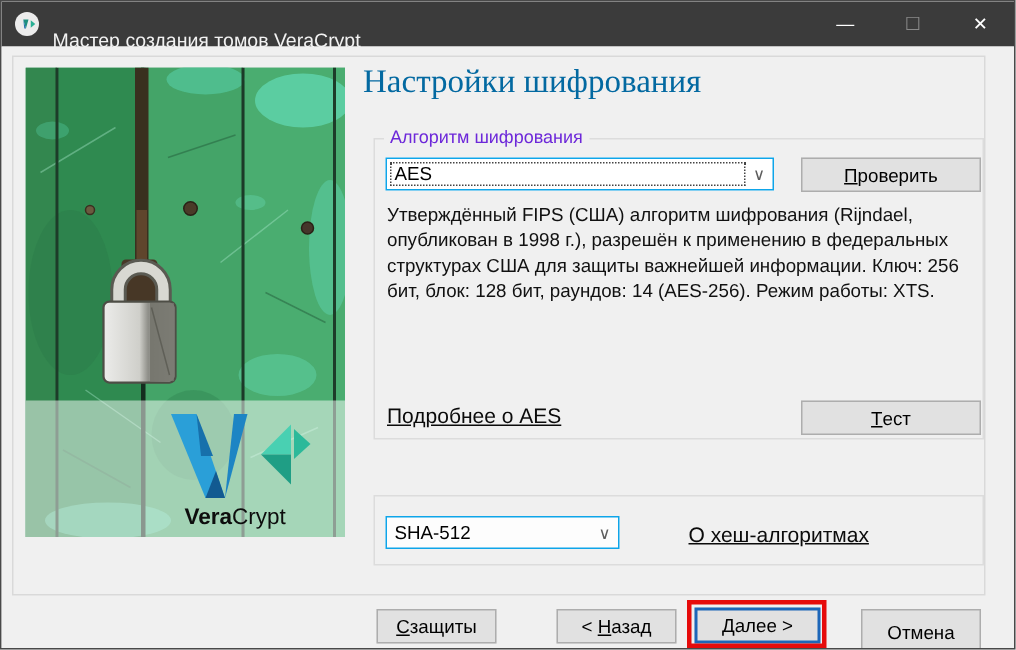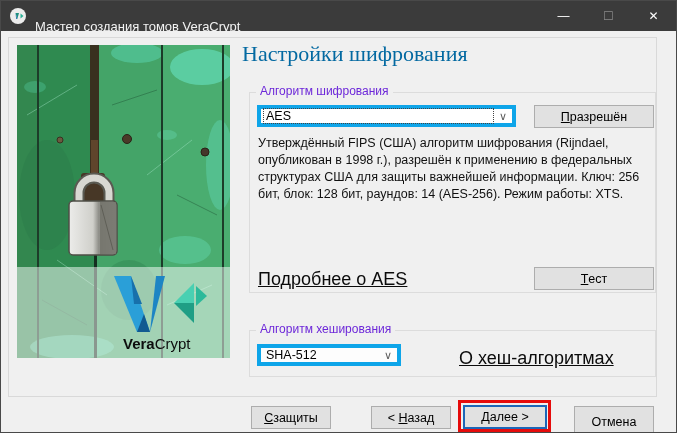--- a/index.html
+++ b/index.html
@@ -24,38 +24,38 @@
   .photo{position:absolute;left:8px;top:7px;width:213px;height:313px;}
   .heading{position:absolute;left:233px;top:3px;font-family:"Liberation Serif","DejaVu Serif",serif;
     font-size:22px;color:#0369a1;}
   
   .groupbox{position:absolute;border:1px solid #dcdcdc;box-sizing:border-box;}
   .gb-label{position:absolute;top:-9px;left:6px;background:#f0f0f0;padding:0 4px;
     font-size:12px;color:#6d28d9;white-space:nowrap;}
   #group-encryption{left:240px;top:54px;width:407px;height:201px;}
   #group-hash{left:240px;top:292px;width:407px;height:47px;}
   
-  .combo{position:absolute;height:22px;background:#ffffff;border:4px solid #0ea5e9;
+  .combo{position:absolute;height:22px;background:#ffffff;border:1px solid #0ea5e9;
     box-sizing:border-box;display:flex;align-items:center;font-size:12.5px;color:#000;}
   .combo .val{flex:1;padding-left:5px;white-space:nowrap;overflow:hidden;}
   .combo .chev{width:18px;text-align:center;color:#5d5d5d;font-size:11px;}
   .combo.focused .val{outline:1px dotted #444;outline-offset:-1px;margin:2px 0 2px 2px;
     padding:1px 0 1px 3px;}
   #combo-enc{left:7px;top:12px;width:259px;}
-  #combo-hash{left:7px;top:13px;width:144px;background:#fdfdfd;}
+  #combo-hash{left:7px;top:13px;width:156px;background:#fdfdfd;}
   
   .btn{position:absolute;background:#e1e1e1;border:1px solid #adadad;box-sizing:border-box;
     font-size:12.5px;color:#000;display:flex;align-items:center;justify-content:center;
     white-space:pre;cursor:default;}
   .btn .mn{text-decoration:underline;}
   #btn-benchmark{left:284px;top:12px;width:120px;height:23px;}
   #btn-test{left:284px;top:174px;width:120px;height:23px;}
   .desc{position:absolute;left:8px;top:42px;width:398px;font-size:12.5px;
     line-height:17px;color:#111;}
-  .link{position:absolute;font-size:18px;color:#0b0b0b;text-decoration:underline;
+  .link{position:absolute;font-size:14px;color:#0b0b0b;text-decoration:underline;
     white-space:nowrap;cursor:default;}
   #link-more{left:8px;top:176px;}
   #link-hash{left:174px;top:17px;margin-left:35px;}
   
   #btn-help{left:250px;top:375px;width:80px;height:23px;}
   #btn-back{left:370px;top:375px;width:80px;height:23px;}
   #btn-next{left:462px;top:374px;width:84px;height:24px;border:2px solid #1d66b8;}
   #btn-cancel{left:573px;top:375px;width:80px;height:31px;}
   .annotation{position:absolute;left:457px;top:369px;width:93px;height:32px;
     border:3px solid #e60b0b;box-sizing:border-box;pointer-events:none;}
@@ -143,31 +143,30 @@
     <div class="heading">Настройки шифрования</div>
 
     <div class="groupbox" id="group-encryption">
       <span class="gb-label">Алгоритм шифрования</span>
 
       <div class="combo focused" id="combo-enc">
         <span class="val">AES</span>
         <span class="chev">∨</span>
       </div>
 
-      <div class="btn" id="btn-benchmark"><span class="mn">П</span><span>разрешён</span></div>
+      <div class="btn" id="btn-benchmark"><span class="mn">П</span><span>роверить</span></div>
 
       <div class="desc">Утверждённый FIPS (США) алгоритм шифрования (Rijndael, опубликован в 1998 г.), разрешён к применению в федеральных структурах США для защиты важнейшей информации. Ключ: 256 бит, блок: 128 бит, раундов: 14 (AES-256). Режим работы: XTS.</div>
 
       <a class="link" id="link-more">Подробнее о AES</a>
 
       <div class="btn" id="btn-test"><span class="mn">Т</span><span>ест</span></div>
     </div>
 
     <div class="groupbox" id="group-hash">
-      <span class="gb-label">Алгоритм хеширования</span>
 
       <div class="combo" id="combo-hash">
         <span class="val">SHA-512</span>
         <span class="chev">∨</span>
       </div>
 
       <a class="link" id="link-hash">О хеш-алгоритмах</a>
     </div>
   </div>
 

